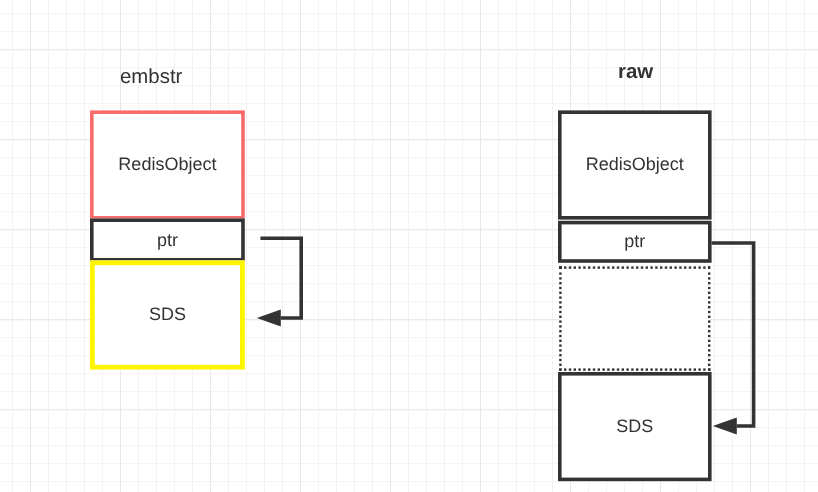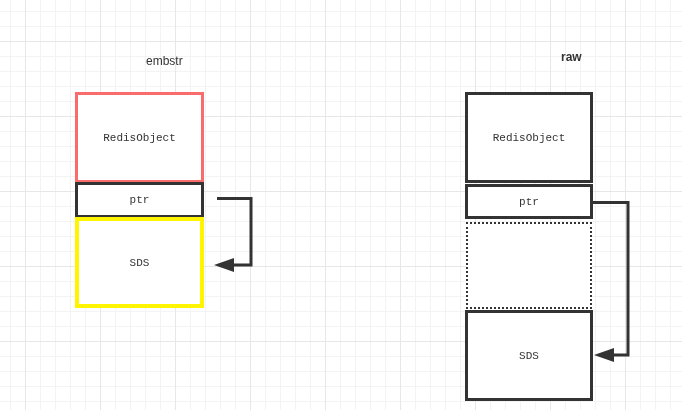--- a/index.html
+++ b/index.html
@@ -21,36 +21,34 @@
     background-image:
       linear-gradient(to right, #e7e7e7 1px, transparent 1px),
       linear-gradient(to bottom, #e7e7e7 1px, transparent 1px),
       linear-gradient(to right, #f3f3f3 1px, transparent 1px),
       linear-gradient(to bottom, #f3f3f3 1px, transparent 1px);
     background-size: 75px 75px, 75px 75px, 15px 15px, 15px 15px;
     background-position: 25px 41px, 25px 41px, 10px 11px, 10px 11px;
   }
   .group-label {
     position: absolute;
-    font-size: 12px;
+    font-size: 17px;
     color: #333333;
     white-space: nowrap;
-    margin-left: 46px;
   }
   .box {
     position: absolute;
     box-sizing: border-box;
     background: #ffffff;
     border: 3px solid #333333;
     display: flex;
     align-items: center;
     justify-content: center;
-    font-size: 11px;
+    font-size: 15px;
     color: #333333;
-    font-family: Liberation Mono, monospace;
   }
   .arrow-layer {
     position: absolute;
     left: 0;
     top: 0;
     width: 682px;
     height: 410px;
     pointer-events: none;
   }
 

